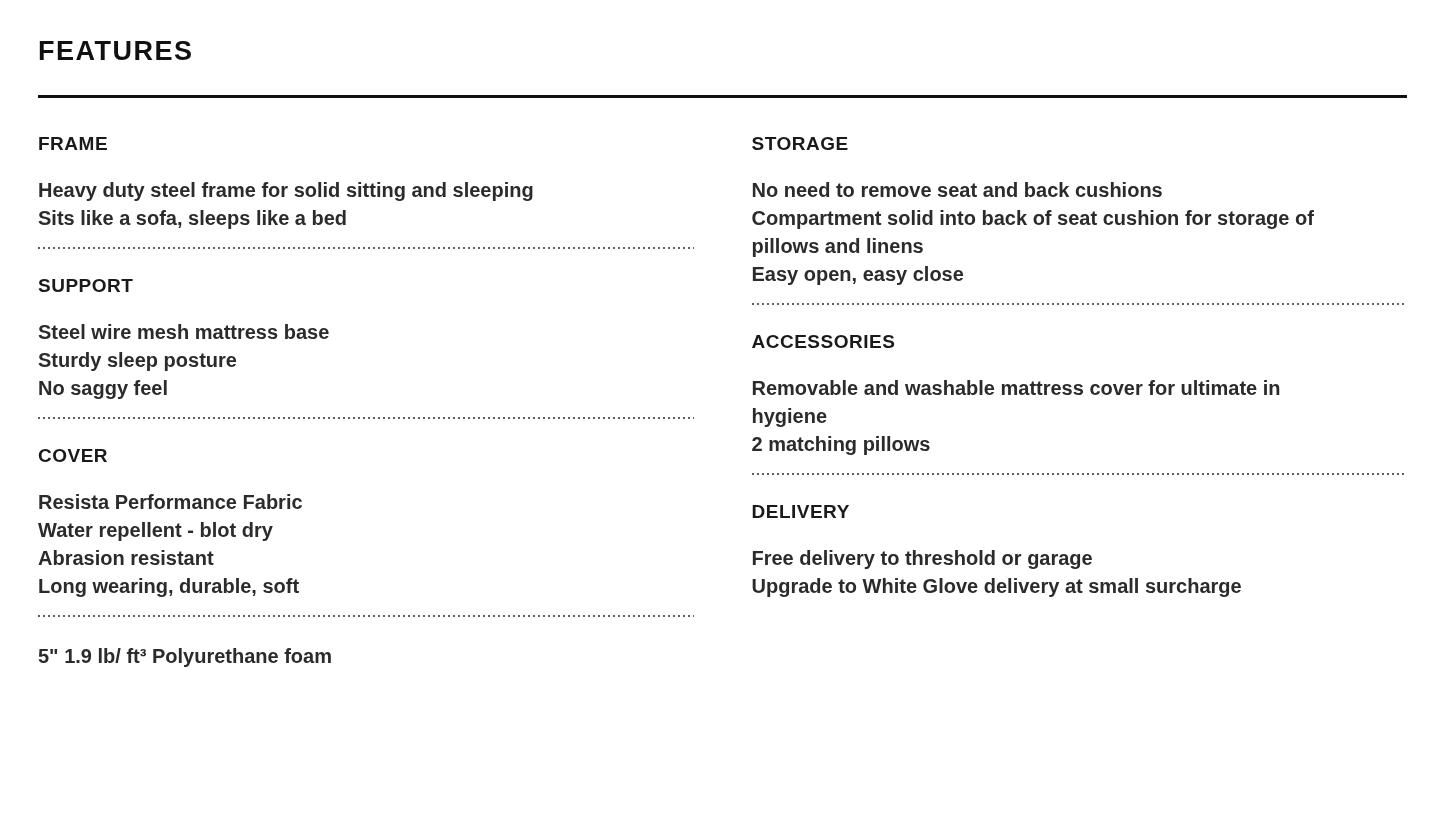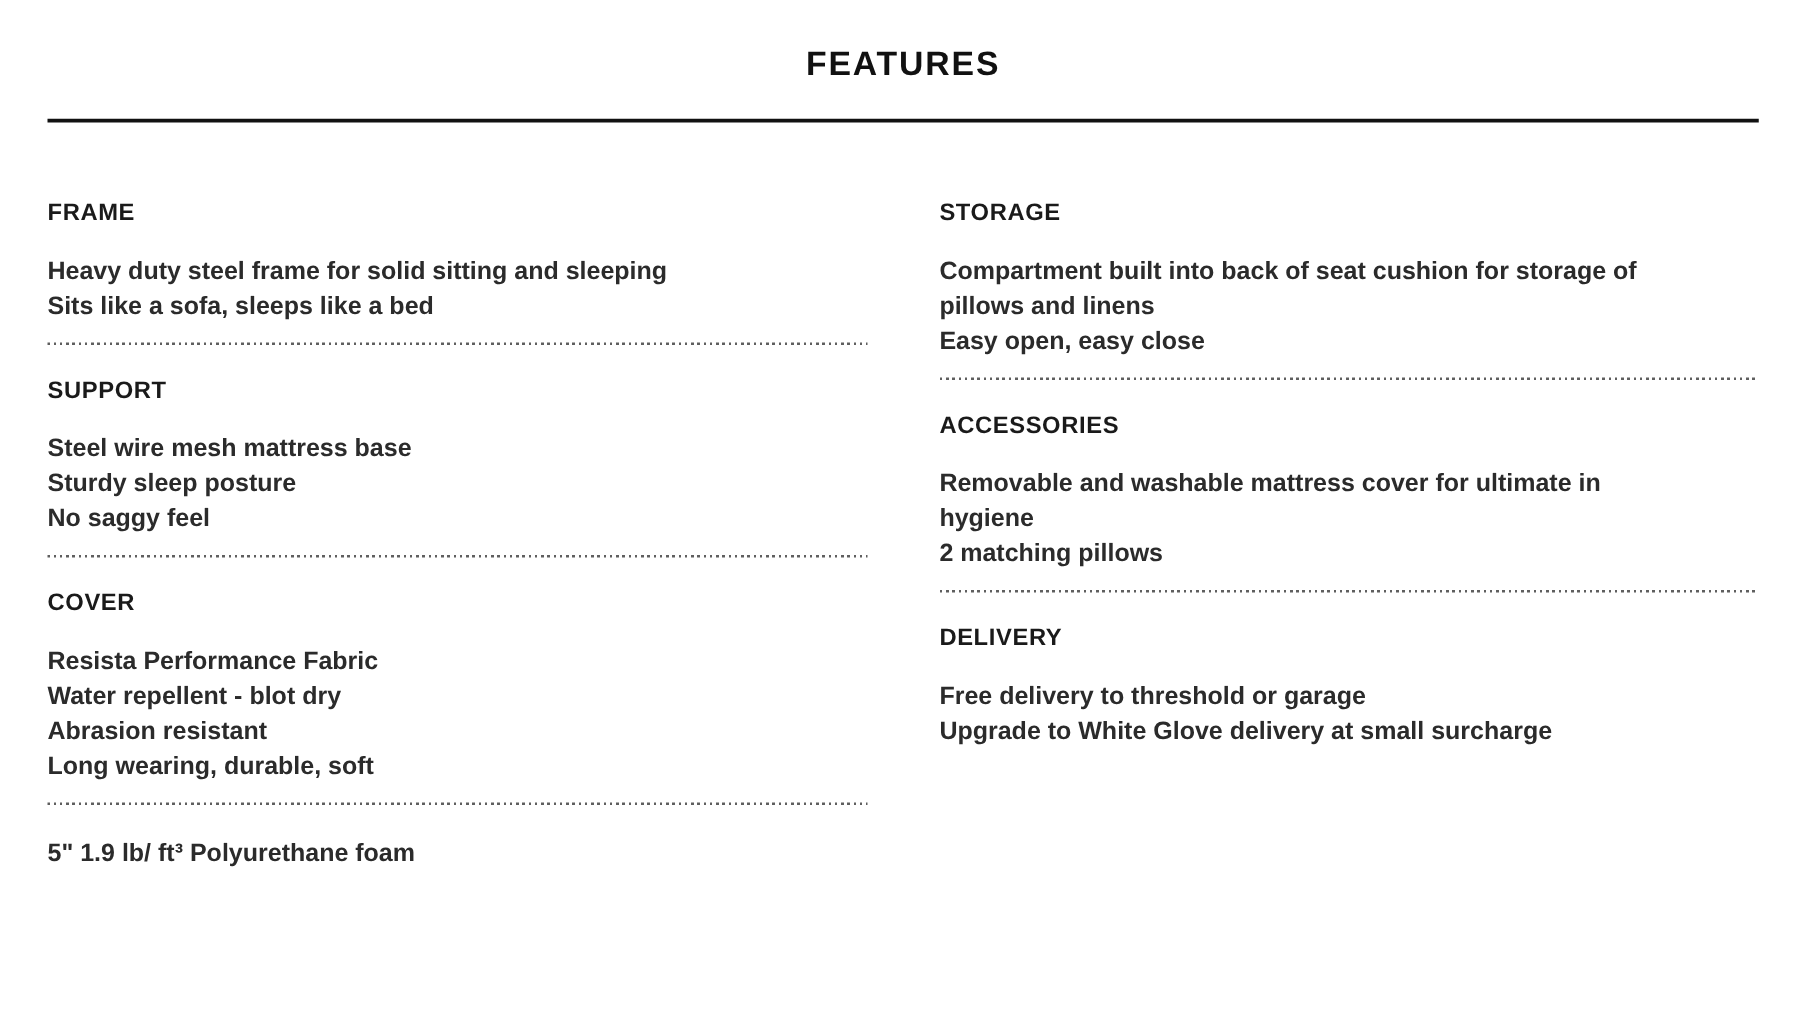--- a/index.html
+++ b/index.html
@@ -10,35 +10,34 @@
     font-family: "Liberation Sans", sans-serif;
     overflow: hidden;
   }
   .page {
     width: 1445px;
     height: 813px;
     padding: 0 38px;
   }
   .page-title {
     margin-top: 36px;
-    text-align: center;
     font-size: 27px;
     font-weight: 700;
     letter-spacing: 1.5px;
     color: #111111;
   }
   .top-rule {
     margin-top: 28px;
     height: 3px;
     background: #111111;
   }
   .columns {
     display: flex;
     gap: 58px;
-    margin-top: 61px;
+    margin-top: 34px;
   }
   .col {
     width: 665.5px;
   }
   .feature h3 {
     font-size: 19px;
     font-weight: 700;
     letter-spacing: 0.5px;
     color: #1a1a1a;
     line-height: 24px;
@@ -96,21 +95,22 @@
       <section class="feature">
         <p class="line">5" 1.9 lb/ ft³ Polyurethane foam</p>
       </section>
 
     </div>
 
     <div class="col">
 
       <section class="feature">
         <h3>STORAGE</h3>
-        <p class="line">Compartment built into back of seat cushion for storage of pillows and linens</p>
+        <p class="line">No need to remove seat and back cushions</p>
+        <p class="line">Compartment solid into back of seat cushion for storage of pillows and linens</p>
         <p class="line">Easy open, easy close</p>
         <div class="divider"></div>
       </section>
 
       <section class="feature">
         <h3>ACCESSORIES</h3>
         <p class="line">Removable and washable mattress cover for ultimate in hygiene</p>
         <p class="line">2 matching pillows</p>
         <div class="divider"></div>
       </section>

